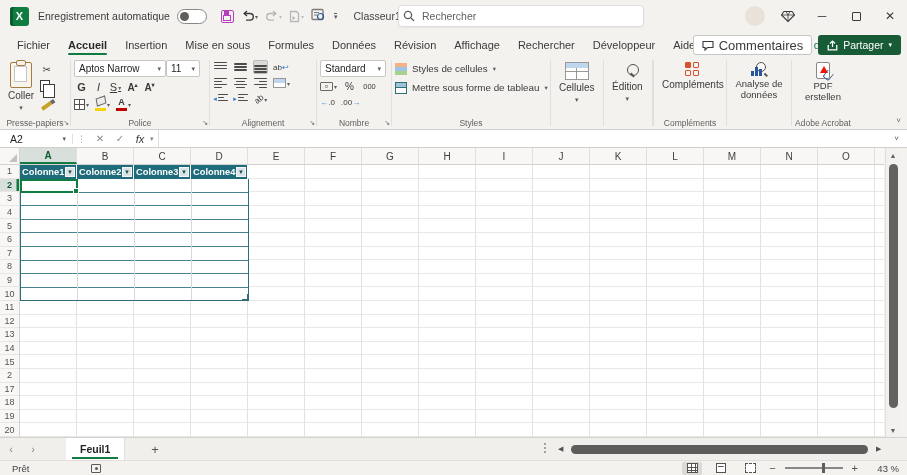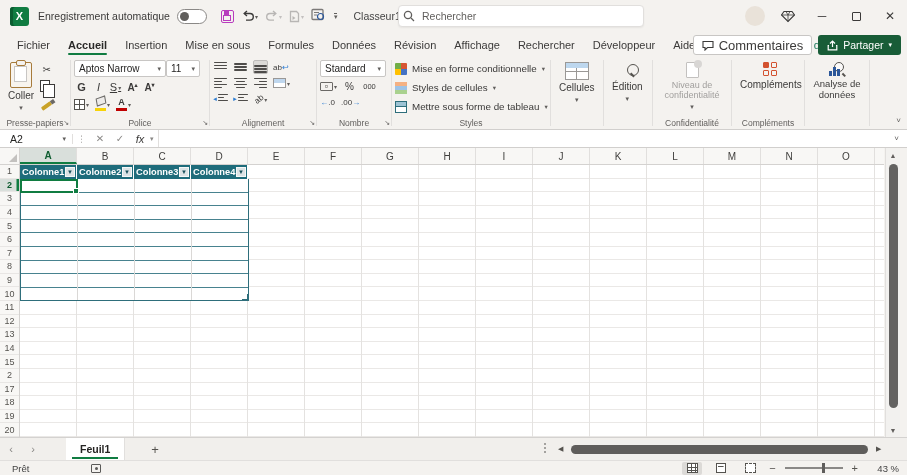--- a/index.html
+++ b/index.html
@@ -493,25 +493,20 @@
         </div>
       </div>
       <span class="glabel">Nombre</span>
       <span class="launcher">↘</span>
     </div>
     <div class="vsep"></div>
 
     <div class="group" style="width:158px;">
       <div class="col" style="gap:2px;">
         <div class="stylebtn">
-          <span class="ic-cond"></span>
-          <span>Mise en forme conditionnelle</span>
-            <span class="chev">▾</span>
-        </div>
-        <div class="stylebtn">
           <span class="ic-cellstyles">
               <i></i>
               <i></i>
               <i></i>
             </span>
           <span>Styles de cellules</span>
             <span class="chev">▾</span>
         </div>
         <div class="stylebtn">
           <span class="ic-tablestyle"></span>
@@ -534,28 +529,20 @@
 
     <div class="group" style="width:48px;">
       <div class="bigbtn">
         <span class="ic-loupe"></span>
         <span>Édition</span>
         <span class="chev">▾</span>
       </div>
     </div>
     <div class="vsep"></div>
 
-    <div class="group" style="width:78px;">
-      <div class="bigbtn dim" style="font-size:9px;">
-        <span class="ic-sens"></span>
-        <span style="white-space:normal;max-width:72px;">Niveau de confidentialité</span>
-        <span class="chev dim">▾</span>
-      </div>
-      <span class="glabel">Confidentialité</span>
-    </div>
     <div class="vsep"></div>
 
     <div class="group" style="width:72px;">
       <div class="bigbtn">
         <span class="ic-addins">
             <i></i>
             <i></i>
             <i></i>
             <i></i>
           </span>
@@ -572,20 +559,27 @@
               <i style="height:5px;"></i>
               <i style="height:9px;"></i>
               <i style="height:7px;"></i>
             </span>
           </span>
         <span style="white-space:normal;max-width:60px;">Analyse de données</span>
       </div>
     </div>
     <div class="vsep"></div>
 
+    <div class="group" style="width:62px;">
+      <div class="bigbtn" style="font-size:9.5px;">
+        <span class="ic-pdf"></span>
+        <span style="white-space:normal;max-width:56px;">PDF erstellen</span>
+      </div>
+      <span class="glabel">Adobe Acrobat</span>
+    </div>
 
     <span class="ribbon-collapse">˅</span>
   </div>
 
   <div class="fbar">
     <div class="namebox">
       <span>A2</span>
       <span class="chev">▾</span>
     </div>
     <span class="fdots">⋮</span>

